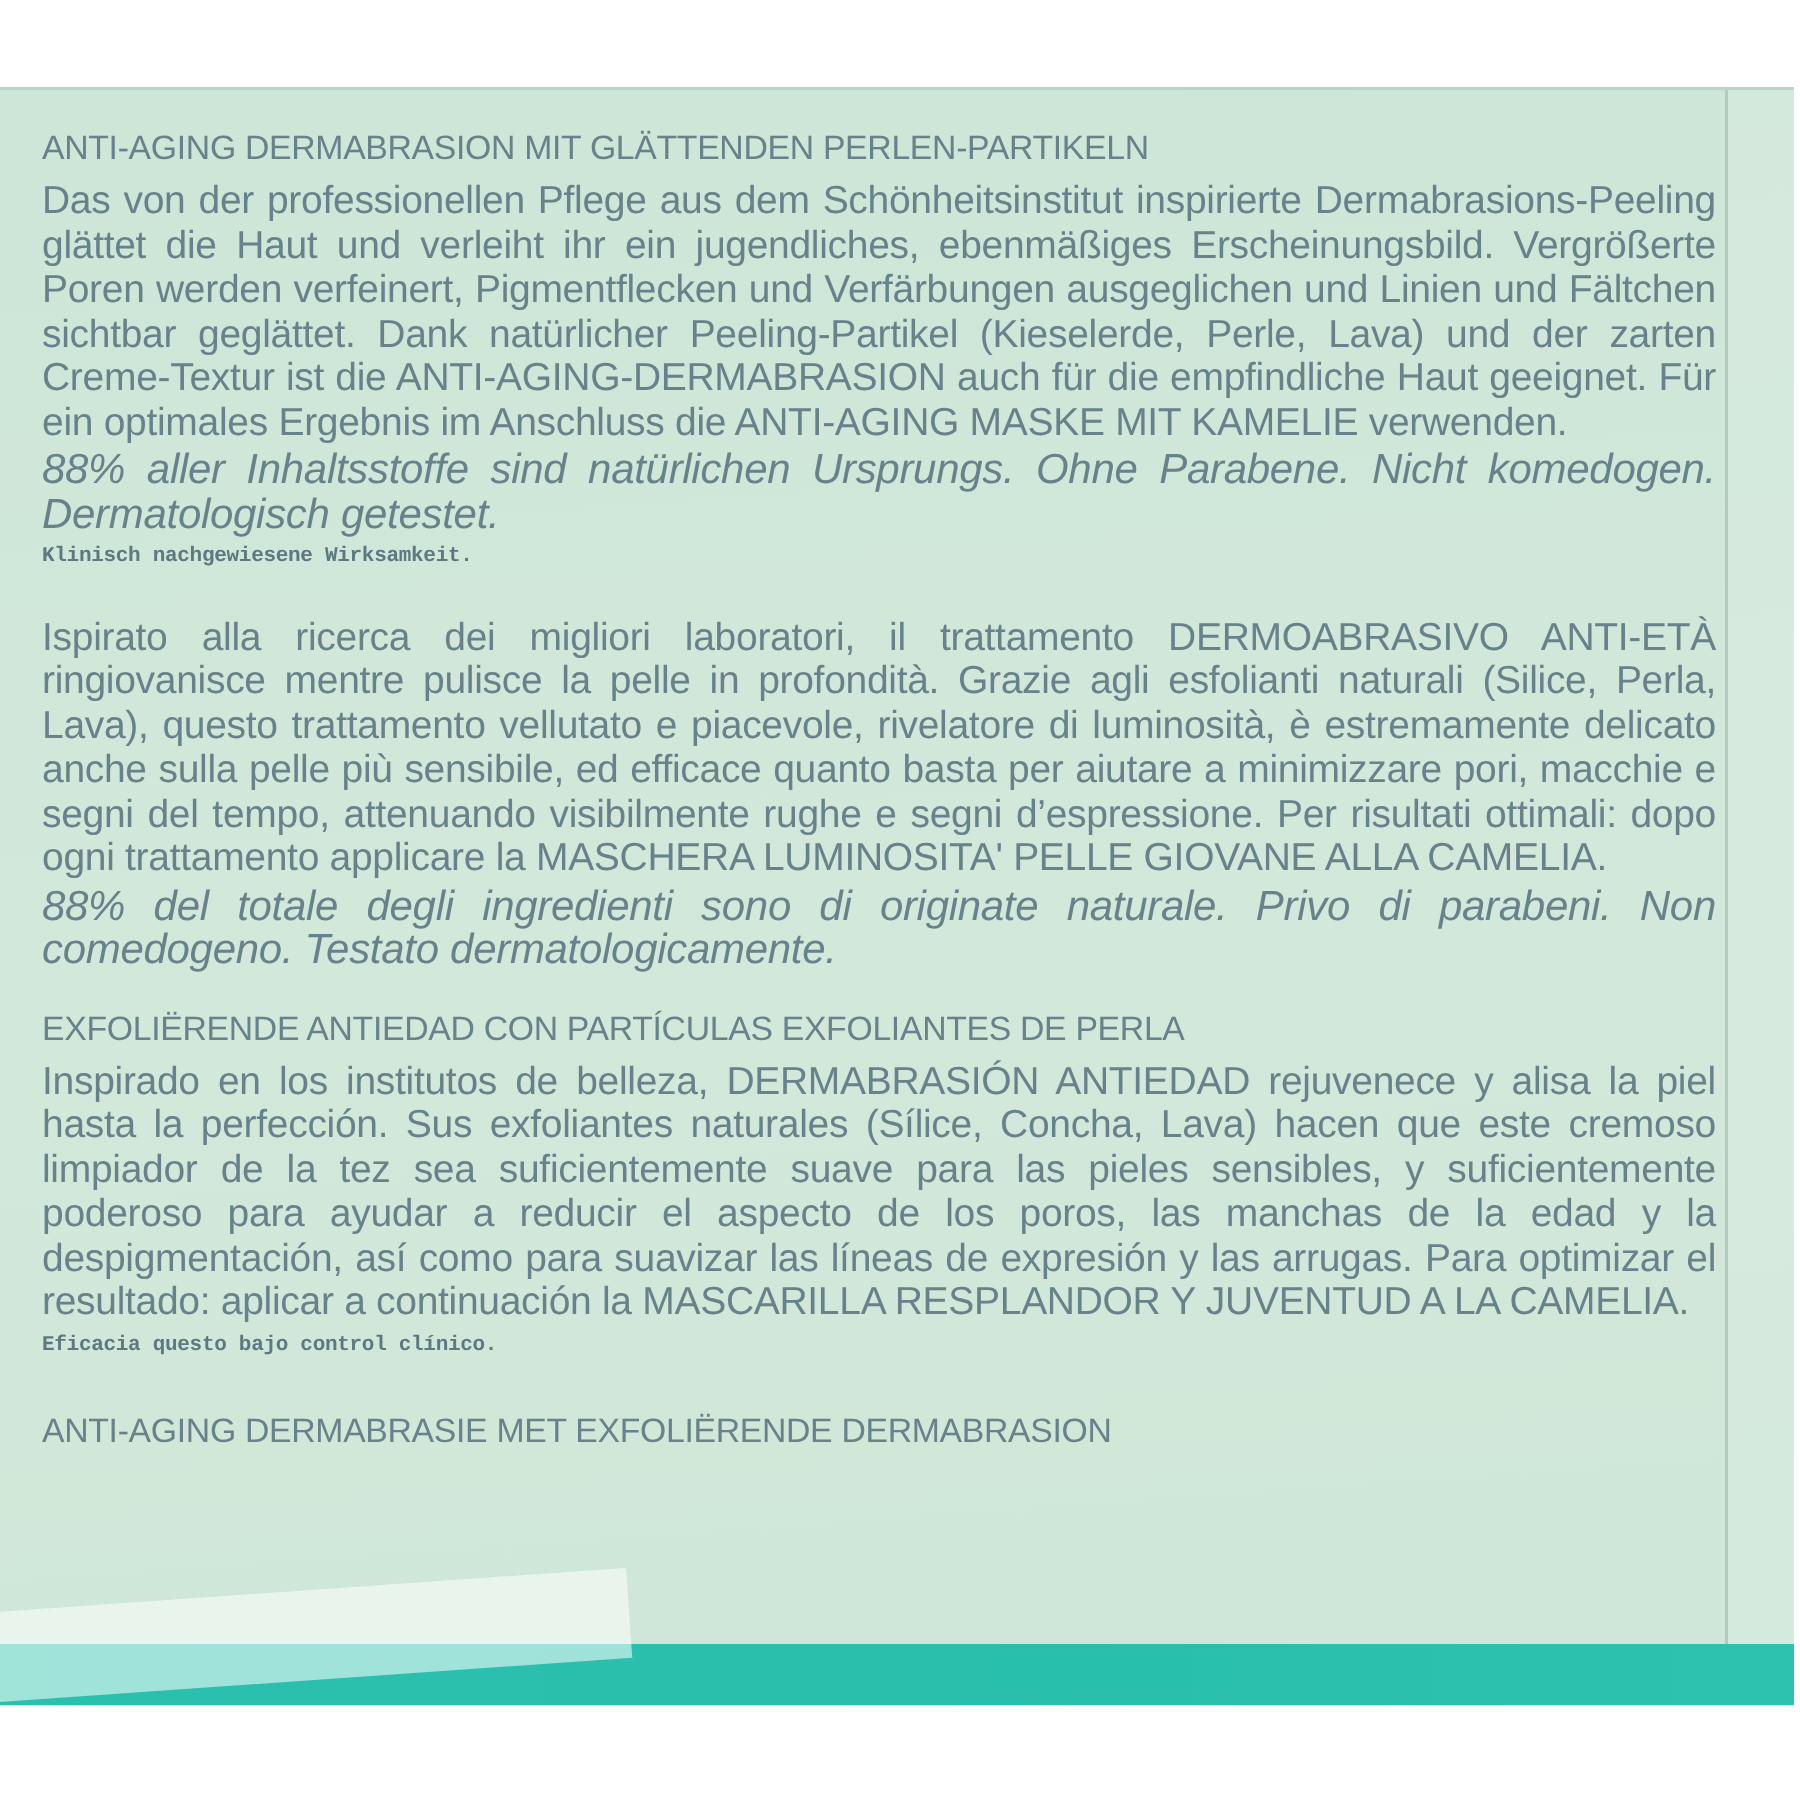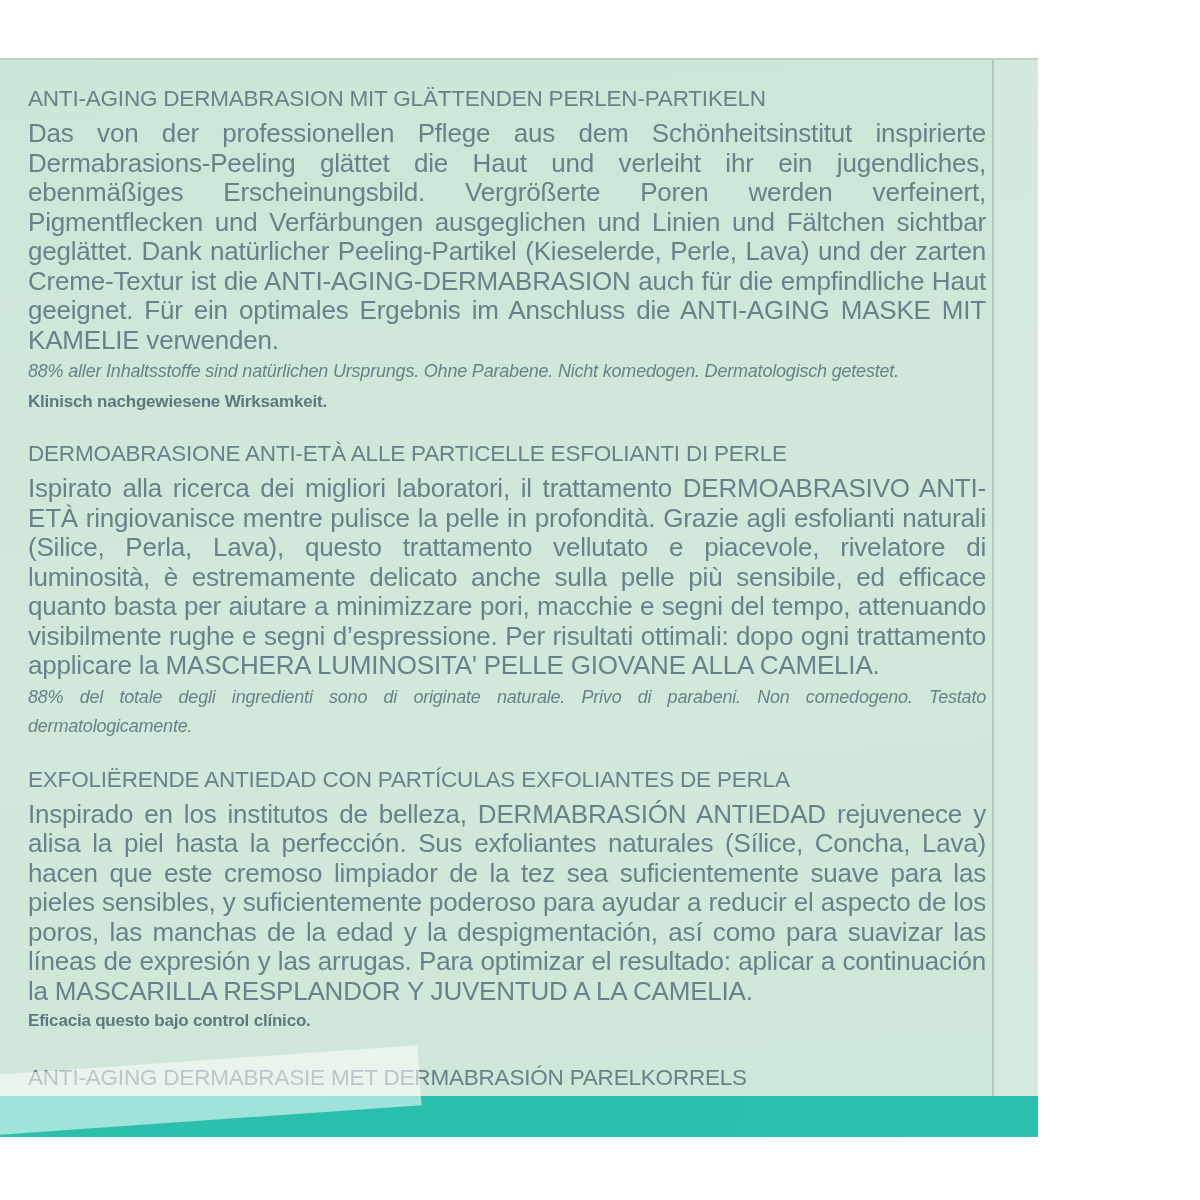--- a/index.html
+++ b/index.html
@@ -2,21 +2,21 @@
 <html><head>
 <meta charset="utf-8">
 <style>
   html, body {
     margin: 0;
     padding: 0;
     background: #ffffff;
   }
   .photo {
     position: relative;
-    width: 1038px;
+    width: 1196px;
     height: 1200px;
     overflow: hidden;
     background: #ffffff;
     font-family: "Liberation Sans", sans-serif;
   }
   .white-top {
     height: 58px;
     background: #ffffff;
   }
   .panel {
@@ -75,33 +75,34 @@
   }
   .body-text {
     margin: 0;
     font-size: 26px;
     line-height: 29.5px;
     letter-spacing: -0.2px;
     text-align: justify;
   }
   .claims {
     margin: 2px 0 0 0;
-    font-size: 18px;
+    font-size: 28px;
     line-height: 29.5px;
     letter-spacing: -0.2px;
     font-style: italic;
     text-align: justify;
   }
   .efficacy {
     margin: 0;
-    font-size: 17px;
+    font-size: 14px;
     line-height: 29.5px;
     letter-spacing: -0.2px;
     font-weight: bold;
     color: #5d7880;
+    font-family: Liberation Mono, monospace;
   }
   .nl-heading {
     margin-top: 27px;
     margin-bottom: 0;
   }
 </style>
 </head>
 <body>
 
 <div class="photo">
@@ -111,32 +112,31 @@
   <div class="panel">
 
     <section class="lang-section">
       <p class="heading">ANTI-AGING DERMABRASION MIT GLÄTTENDEN PERLEN-PARTIKELN</p>
       <p class="body-text">Das von der professionellen Pflege aus dem Schönheitsinstitut inspirierte Dermabrasions-Peeling glättet die Haut und verleiht ihr ein jugendliches, ebenmäßiges Erscheinungsbild. Vergrößerte Poren werden verfeinert, Pigmentflecken und Verfärbungen ausgeglichen und Linien und Fältchen sichtbar geglättet. Dank natürlicher Peeling-Partikel (Kieselerde, Perle, Lava) und der zarten Creme-Textur ist die ANTI-AGING-DERMABRASION auch für die empfindliche Haut geeignet. Für ein optimales Ergebnis im Anschluss die ANTI-AGING MASKE MIT KAMELIE verwenden.</p>
       <p class="claims">88% aller Inhaltsstoffe sind natürlichen Ursprungs. Ohne Parabene. Nicht komedogen. Dermatologisch getestet.</p>
       <p class="efficacy">Klinisch nachgewiesene Wirksamkeit.</p>
     </section>
 
     <section class="lang-section">
-      <p class="heading">DERMOABRASIONE ANTI-ETÀ ALLE PARTICELLE ESFOLIANTI DI PERLE</p>
       <p class="body-text">Ispirato alla ricerca dei migliori laboratori, il trattamento DERMOABRASIVO ANTI-ETÀ ringiovanisce mentre pulisce la pelle in profondità. Grazie agli esfolianti naturali (Silice, Perla, Lava), questo trattamento vellutato e piacevole, rivelatore di luminosità, è estremamente delicato anche sulla pelle più sensibile, ed efficace quanto basta per aiutare a minimizzare pori, macchie e segni del tempo, attenuando visibilmente rughe e segni d’espressione. Per risultati ottimali: dopo ogni trattamento applicare la MASCHERA LUMINOSITA' PELLE GIOVANE ALLA CAMELIA.</p>
       <p class="claims">88% del totale degli ingredienti sono di originate naturale. Privo di parabeni. Non comedogeno. Testato dermatologicamente.</p>
     </section>
 
     <section class="lang-section">
       <p class="heading">EXFOLIËRENDE ANTIEDAD CON PARTÍCULAS EXFOLIANTES DE PERLA</p>
       <p class="body-text">Inspirado en los institutos de belleza, DERMABRASIÓN ANTIEDAD rejuvenece y alisa la piel hasta la perfección. Sus exfoliantes naturales (Sílice, Concha, Lava) hacen que este cremoso limpiador de la tez sea suficientementе suave para las pieles sensibles, y suficientemente poderoso para ayudar a reducir el aspecto de los poros, las manchas de la edad y la despigmentación, así como para suavizar las líneas de expresión y las arrugas. Para optimizar el resultado: aplicar a continuación la MASCARILLA RESPLANDOR Y JUVENTUD A LA CAMELIA.</p>
       <p class="efficacy">Eficacia questo bajo control clínico.</p>
     </section>
 
-    <p class="heading nl-heading">ANTI-AGING DERMABRASIE MET DERMABRASIÓN PARELKORRELS</p>
+    <p class="heading nl-heading">ANTI-AGING DERMABRASIE MET EXFOLIËRENDE DERMABRASION</p>
 
     <div class="crease-right-light"></div>
     <div class="crease-right"></div>
     <div class="reflection"></div>
   </div>
 
   <div class="teal-band"></div>
 
   <div class="white-bottom"></div>
 

